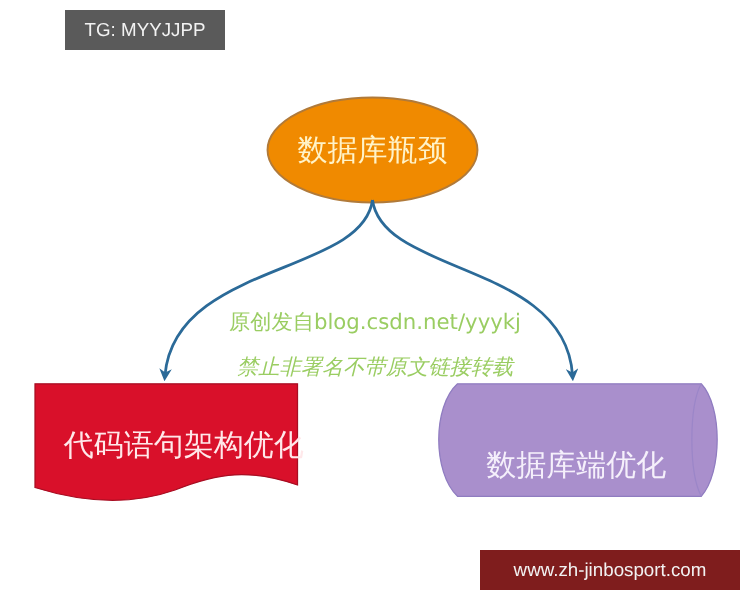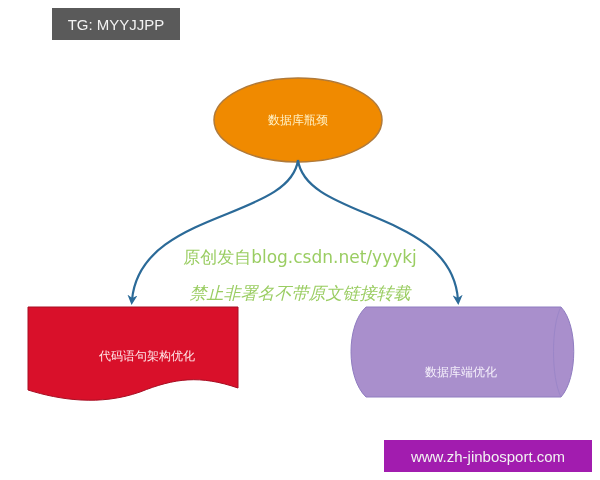--- a/index.html
+++ b/index.html
@@ -9,27 +9,27 @@
       font-family: "DejaVu Sans", "Liberation Sans", sans-serif;
     }
     .tag-badge {
       position: absolute; left: 8px; top: 8px; width: 128px; height: 32px;
       background: #5a5a5a; color: #f2f2f2;
       font-family: "Liberation Sans", sans-serif; font-size: 15px;
       display: flex; align-items: center; justify-content: center; margin-left: 44px;
     }
     .site-badge {
       position: absolute; left: 384px; top: 440px; width: 208px; height: 32px;
-      background: #a21caf; color: #f2f2f2;
+      background: #7f1d1d; color: #f2f2f2;
       font-family: "Liberation Sans", sans-serif; font-size: 15px;
       display: flex; align-items: center; justify-content: center;
     }
     svg.diagram { position: absolute; left: 0; top: 0; }
     .node-text {
-      position: absolute; color: #ffffff; font-size: 12px;
+      position: absolute; color: #ffffff; font-size: 24px;
       display: flex; align-items: center; justify-content: center;
       white-space: nowrap;
     }
     .watermark {
       position: absolute; color: #9acd62; font-size: 17px;
       white-space: nowrap; text-align: center;
     }
   </style>
 </head>
 <body>

